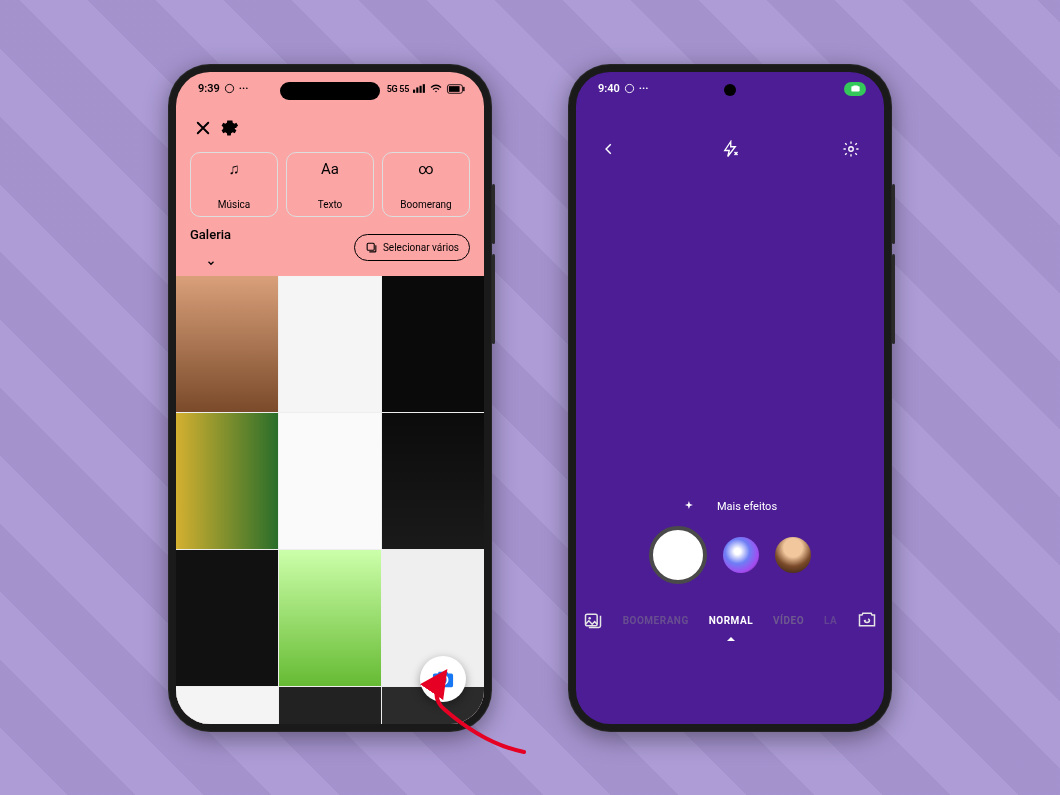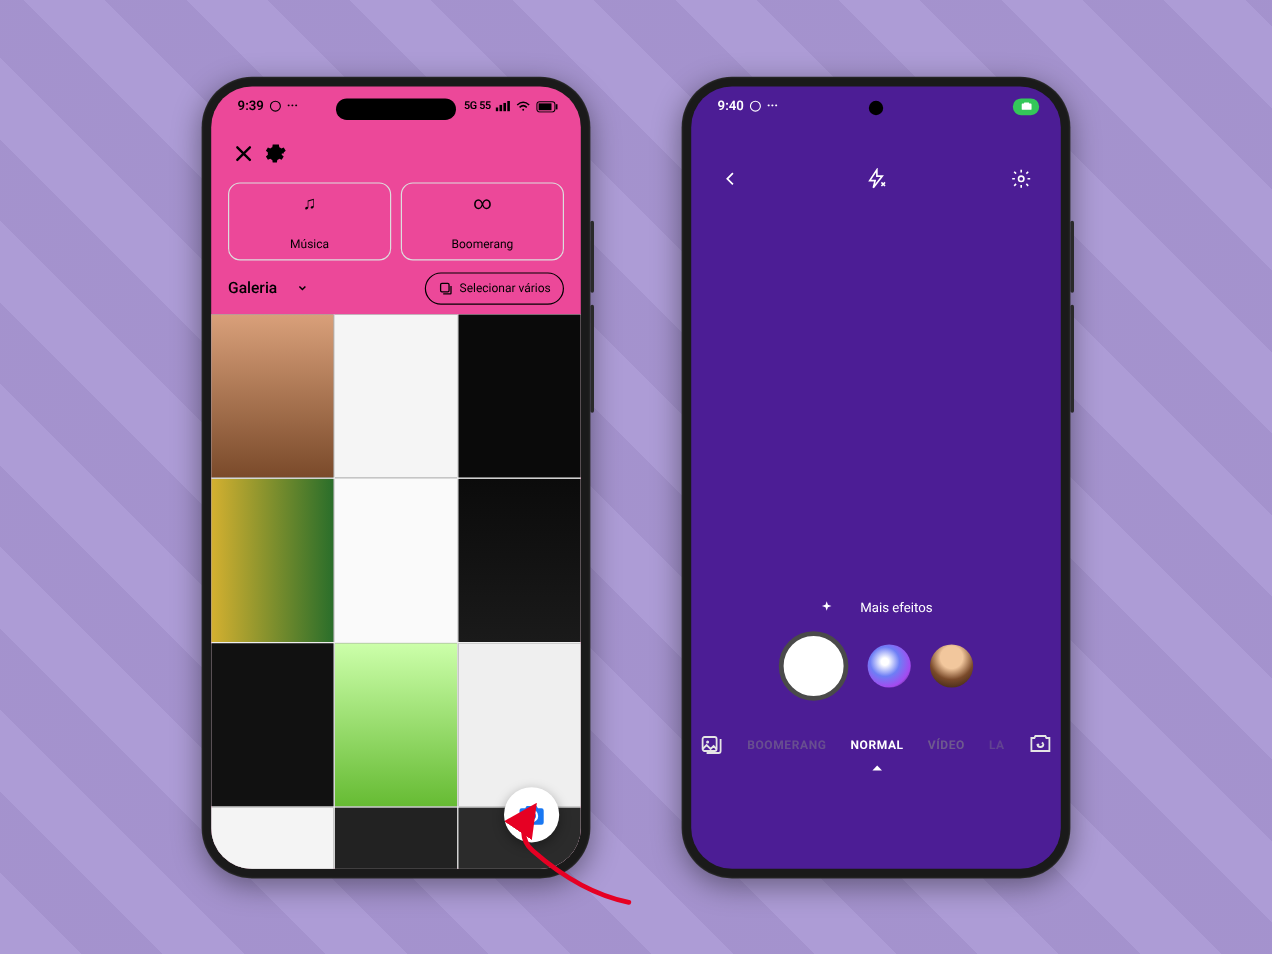--- a/index.html
+++ b/index.html
@@ -35,21 +35,21 @@
     .phone::before { top:120px; height:60px; }
     .phone::after { top:190px; height:90px; }
     .screen {
       width: 100%;
       height: 100%;
       border-radius: 34px;
       overflow: hidden;
       position: relative;
       background:#4c1d95;
     }
-    .screen-white { background:#ec4899; color:#000; }
+    .screen-white { background:#fca5a5; color:#000; }
     .camera-pill {
       position:absolute;
       top:10px; left:50%; transform:translateX(-50%);
       width:100px; height:18px;
       background:#000; border-radius:14px;
       z-index:50;
     }
     .camera-pill.hole { width:12px; height:12px; top:12px; border-radius:50%; }
     .statusbar {
       position:absolute; top:0; left:0; right:0;
@@ -76,21 +76,21 @@
     .mode-card {
       flex:1; border:1px solid #ddd; border-radius:10px;
       padding:6px 0 6px; display:flex; flex-direction:column; align-items:center;
       cursor:pointer;
     }
     .mode-card .ic { height:20px; display:flex; align-items:center; font-size:15px; }
     .mode-card .lbl { font-size:10px; margin-top:20px; }
     .gallery-row {
       display:flex; align-items:center; padding:0 14px 8px;
     }
-    .gallery-row .g-label { font-size:13px; font-weight:500; display:flex; align-items:center; gap:16px; cursor:pointer;}
+    .gallery-row .g-label { font-size:13px; font-weight:500; display:flex; align-items:center; gap:16px; cursor:pointer;flex-direction:column;}
     .select-multi {
       margin-left:auto; border:1.5px solid #000; border-radius:18px;
       font-size:10px; padding:6px 10px; display:flex; align-items:center; gap:5px;
       cursor:pointer;
     }
     .grid {
       display:grid; grid-template-columns:repeat(3,1fr);
       gap:1px; background:#eee;
     }
     .thumb { aspect-ratio: 3/4; background:#888; position:relative; overflow:hidden;}
@@ -208,20 +208,24 @@
           </svg>
       </div>
     </div>
 
     <div class="modes">
       <div class="mode-card">
         <div class="ic">♫</div>
         <div class="lbl">Música</div>
       </div>
       <div class="mode-card">
+        <div class="ic">Aa</div>
+        <div class="lbl">Texto</div>
+      </div>
+      <div class="mode-card">
         <div class="ic">∞</div>
         <div class="lbl">Boomerang</div>
       </div>
     </div>
 
     <div class="gallery-row">
       <div class="g-label">
         <span>Galeria</span>
         <svg width="10" height="10" viewBox="0 0 24 24" stroke="#000" stroke-width="3" fill="none">
             <path d="M6 9l6 6 6-6"></path>

